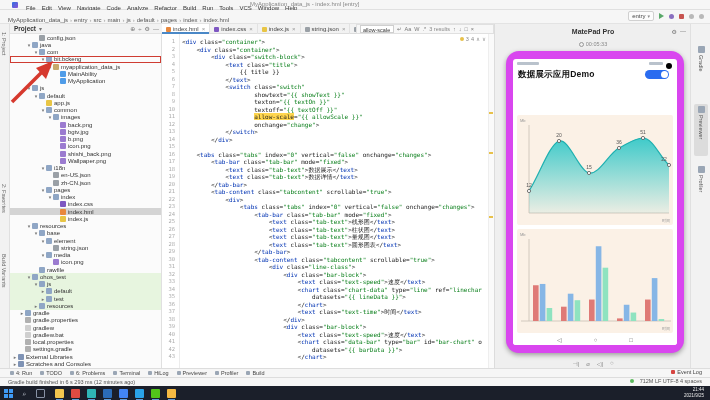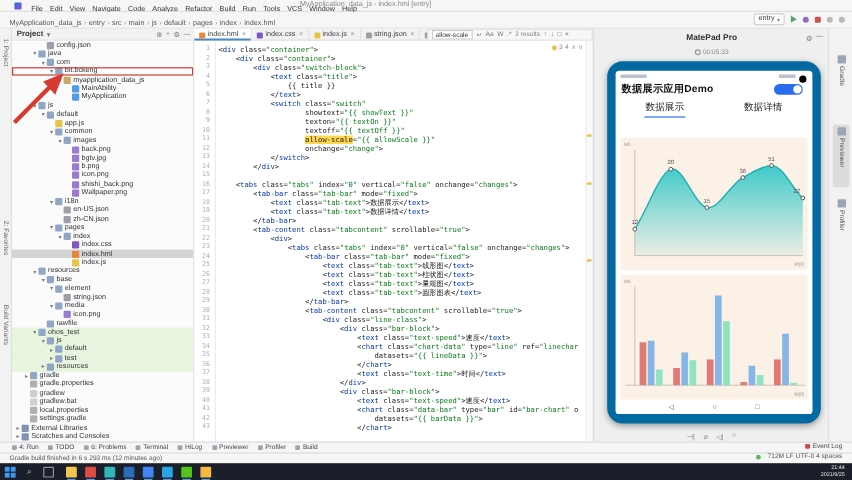--- a/index.html
+++ b/index.html
@@ -70,21 +70,21 @@
   .warn-dot { width:4px; height:4px; border-radius:50%; background:#e8c14a; }
 
   
   #previewer { left:494px; top:24px; width:196px; height:344px; background:#efefef; border-left:1px solid #dcdcdc; }
   #pv-title { position:absolute; left:0; top:4px; width:196px; text-align:center; font-size:7px; font-weight:bold; color:#333; }
   #pv-icons { position:absolute; right:4px; top:4px; display:flex; gap:3px; font-size:6px; color:#777; }
   #pv-timer { position:absolute; left:0; top:17px; width:196px; text-align:center; font-size:5.5px; color:#888; }
   .clock-dot { display:inline-block; width:5px; height:5px; border:1px solid #999; border-radius:50%; vertical-align:middle; margin-right:2px; }
 
   
-  #device { position:absolute; left:11px; top:27px; width:178px; height:302px; background:#0369a1; border-radius:13px; box-shadow:0 2px 5px rgba(0,0,0,.35); }
+  #device { position:absolute; left:11px; top:27px; width:178px; height:302px; background:#d946ef; border-radius:13px; box-shadow:0 2px 5px rgba(0,0,0,.35); }
   #screen { position:absolute; left:7px; top:8px; width:164px; height:286px; background:#ffffff; border-radius:3px; overflow:hidden; }
   #cam { position:absolute; right:5px; top:4px; width:6px; height:6px; background:#000; border-radius:50%; }
   #dstatus { position:absolute; left:0; top:0; width:164px; height:8px; display:flex; align-items:center; padding:0 4px; }
   .st-smudge { height:3px; background:#b9c2cc; border-radius:1px; }
   #dtitle { position:absolute; left:5px; top:10px; font-size:8.5px; color:#111; font-weight:bold; letter-spacing:.2px; }
   #dswitch { position:absolute; right:8px; top:11px; width:24px; height:9px; background:#2a6cf0; border-radius:5px; }
   #dswitch .knob { position:absolute; right:1px; top:1px; width:7px; height:7px; background:#fff; border-radius:50%; }
   #main-tabs { position:absolute; left:0; top:25px; width:164px; height:13px; display:flex; }
   .mtab { flex:1; text-align:center; font-size:8px; color:#222; position:relative; }
   .mtab.active::after { content:""; position:absolute; left:50%; bottom:-1px; transform:translateX(-50%); width:34px; height:1.5px; background:#2a6cf0; }
@@ -568,24 +568,20 @@
       <div id="screen">
         <div id="cam"></div>
         <div id="dstatus">
           <span class="st-smudge" style="width:22px"></span>
           <span class="st-smudge" style="width:14px; margin-left:auto; margin-right:10px"></span>
         </div>
         <div id="dtitle">数据展示应用Demo</div>
         <div id="dswitch">
             <span class="knob"></span>
           </div>
-        <div id="main-tabs">
-            <div class="mtab active">数据展示</div>
-            <div class="mtab">数据详情</div>
-          </div>
 
         <div class="card" id="card-line">
           <span class="axis-label-tl">Mb</span>
           <svg class="chart-svg" id="line-svg" width="152" height="100" viewBox="0 0 152 100">
             <defs>
               <linearGradient id="tealgrad" x1="0" y1="0" x2="0" y2="1">
                 <stop offset="0" stop-color="#35c8c8" stop-opacity="0.95"></stop>
                 <stop offset="1" stop-color="#35c8c8" stop-opacity="0.08"></stop>
               </linearGradient>
             </defs>

